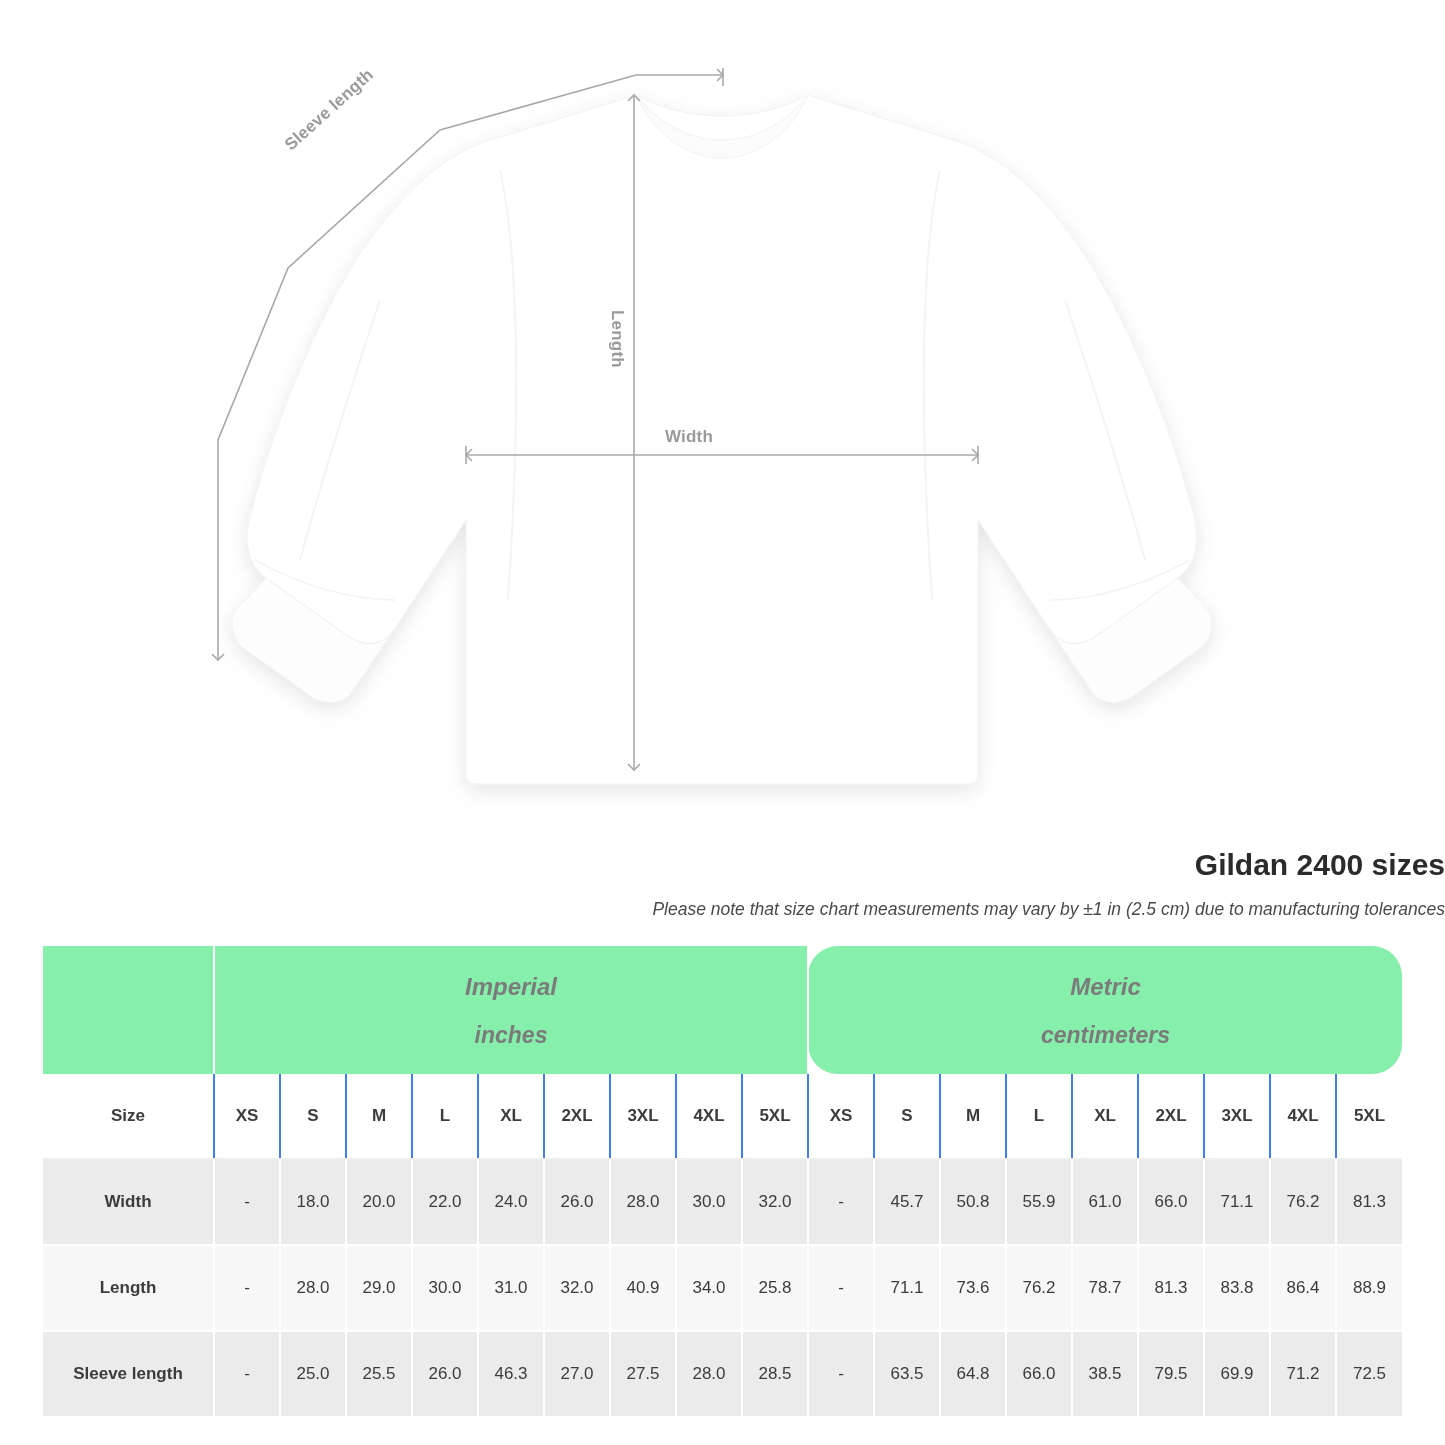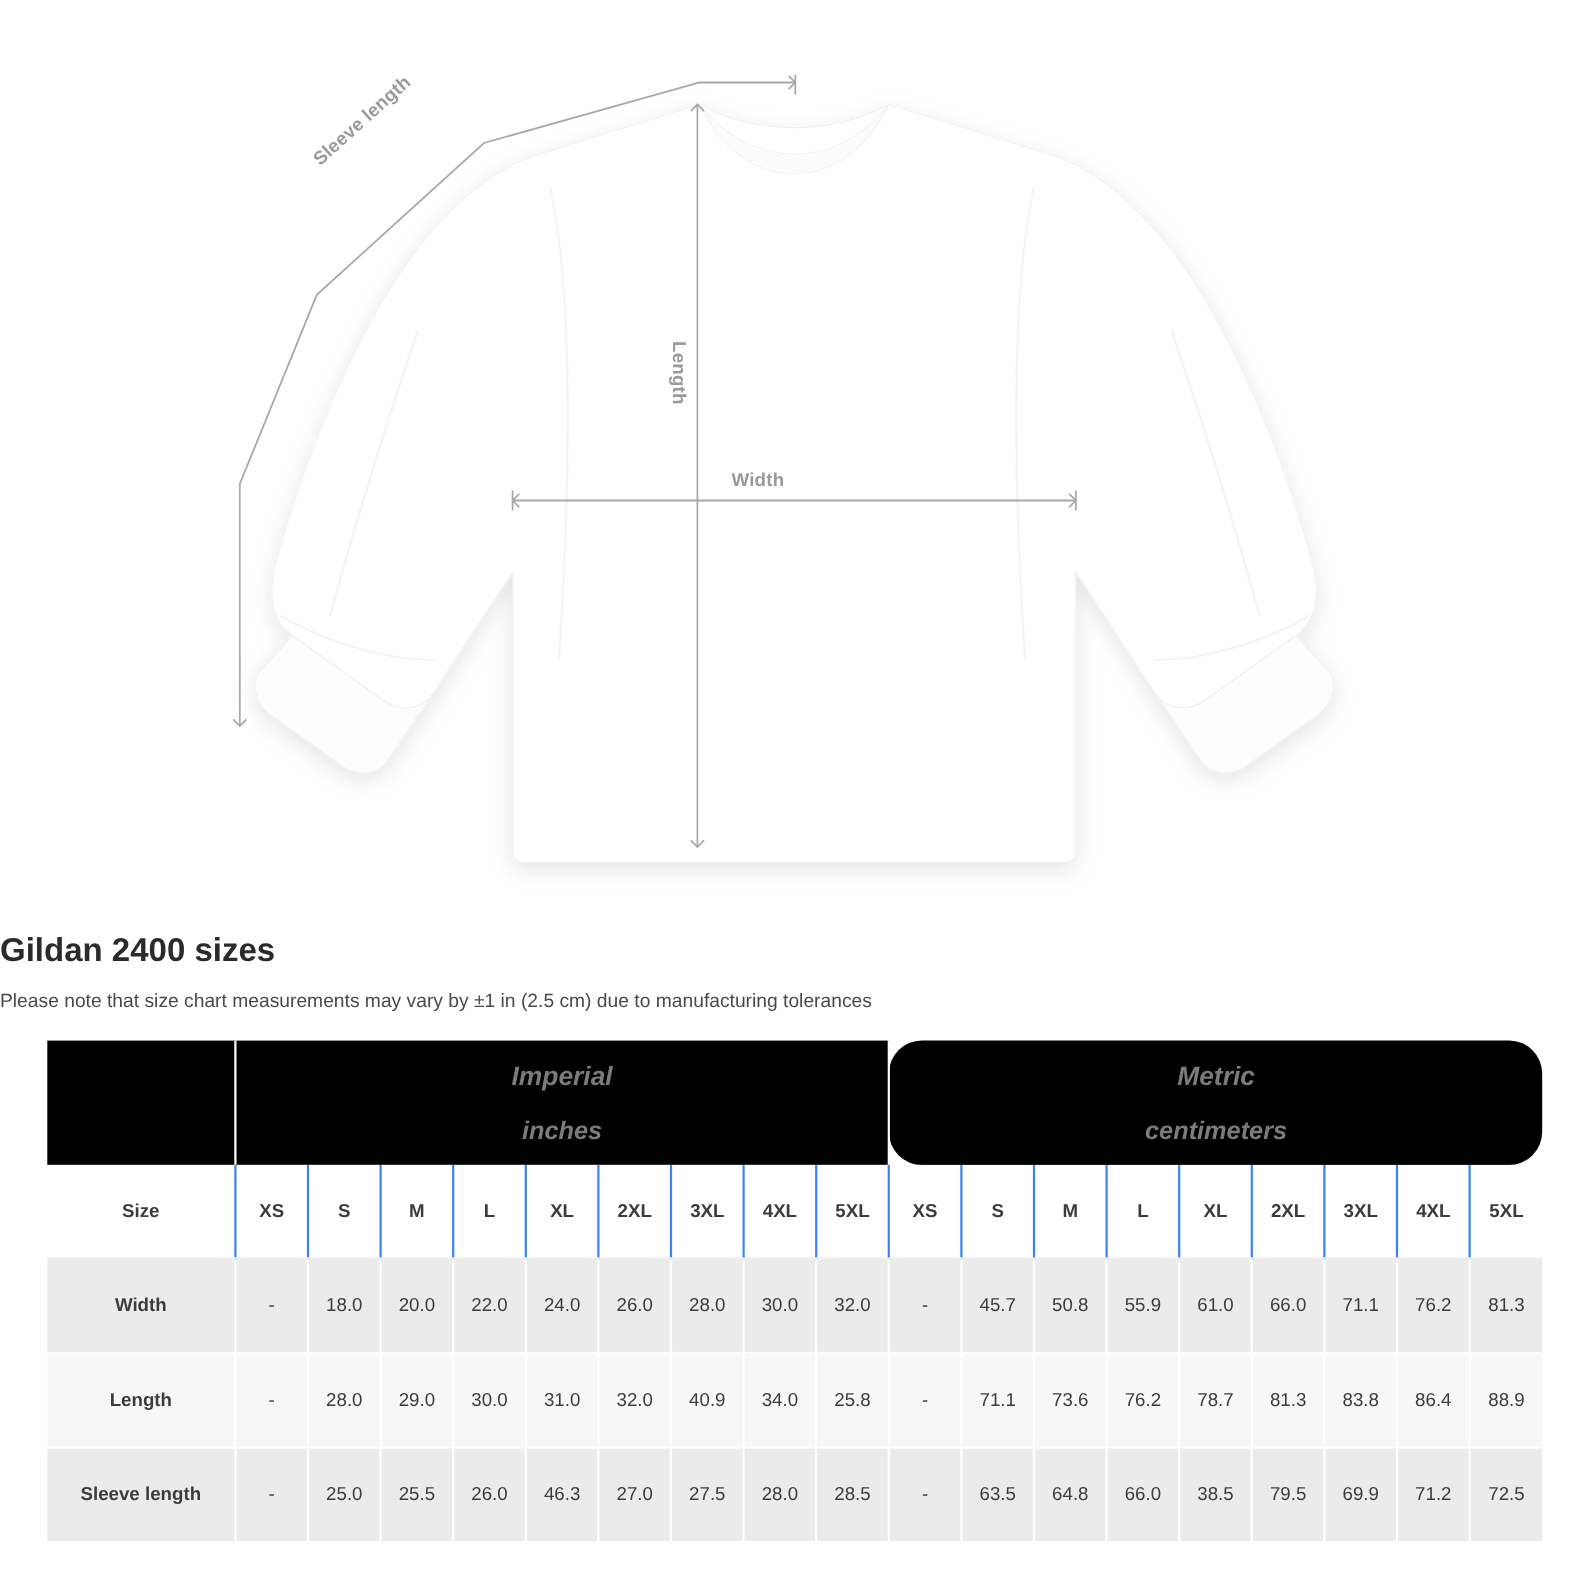--- a/index.html
+++ b/index.html
@@ -47,31 +47,32 @@
   }
   .dim-label.sleeve-label {
     left: 281px;
     top: 140px;
     transform: rotate(-42deg);
     transform-origin: left top;
   }
 
   
   .title-block {
-    text-align: left;
+    text-align: right;
     margin-top: 28px;
   }
   .chart-title {
     font-size: 30px;
     font-weight: bold;
     color: #2b2b2b;
     margin: 0;
   }
   .chart-note {
     font-size: 17.5px;
+    font-style: italic;
     color: #4a4a4a;
     margin-top: 17px;
   }
 
   
   .table-wrap {
     margin: 26px 43px 0 43px;
     width: 1359px;
   }
   table.size-table {
@@ -81,22 +82,22 @@
   }
   table.size-table th,
   table.size-table td {
     text-align: center;
     vertical-align: middle;
     font-size: 17px;
     color: #3c3c3c;
     padding: 0;
   }
   .unit-row th {
-    height: 113px;
-    background: #000000;
+    height: 128px;
+    background: #86efac;
     border-right: 2px solid #ffffff;
   }
   .unit-row th:last-child { border-right: none; border-radius: 30px; }
   .unit-name {
     font-size: 24px;
     font-weight: bold;
     font-style: italic;
     color: #7b7b7b;
     line-height: 1.25;
   }

